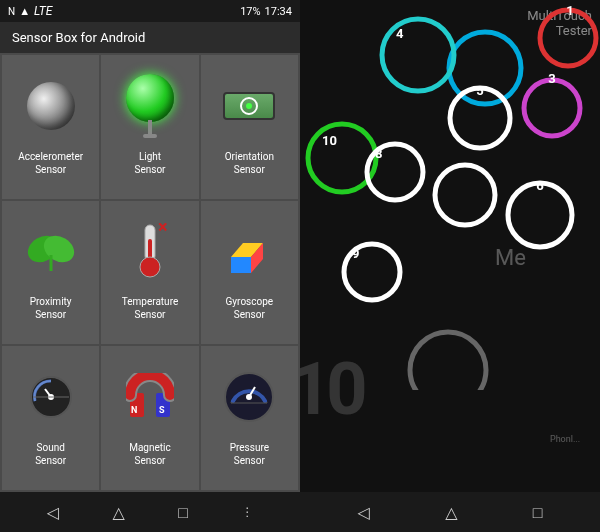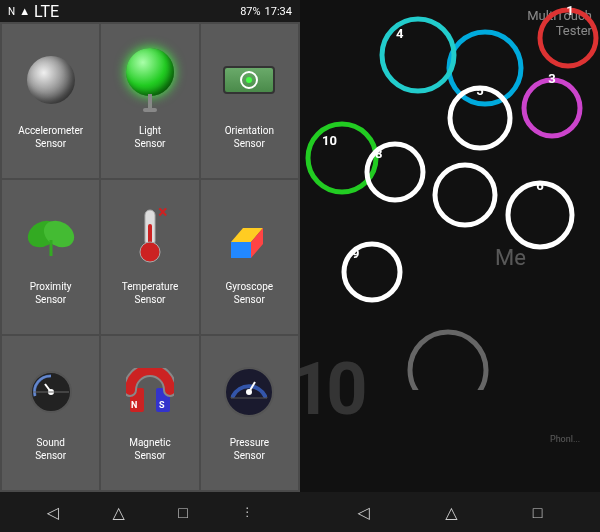--- a/index.html
+++ b/index.html
@@ -224,28 +224,31 @@
 <body>
 
 <div class="main-content">
 
   <div class="left-panel">
 
     <div class="status-bar">
       <div class="status-bar-icons">
         <span style="font-size:10px;">N</span>
         <span>▲</span>
-        <span style="font-size:16px;">LTE</span>
+        <span style="font-size:12px;font-style:italic;">LTE</span>
       </div>
       <div style="display:flex;align-items:center;gap:4px;">
-        <span>87%</span>
+        <span>17%</span>
         <span>17:34</span>
       </div>
     </div>
 
+    <div class="app-title-bar">
+      <span>Sensor Box for Android</span>
+    </div>
 
     <div class="sensor-grid">
 
       <div class="sensor-item">
         <div class="sensor-icon">
           <div class="accel-sphere"></div>
         </div>
         <div class="sensor-label">Accelerometer<br>Sensor</div>
       </div>
 

